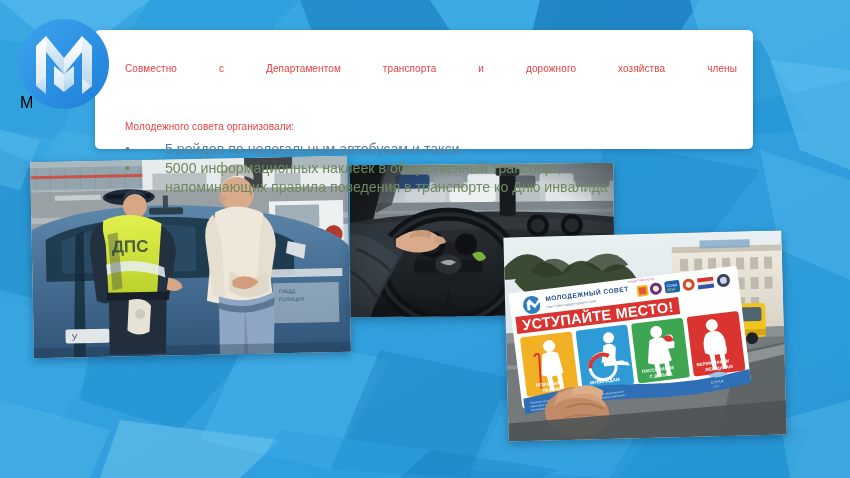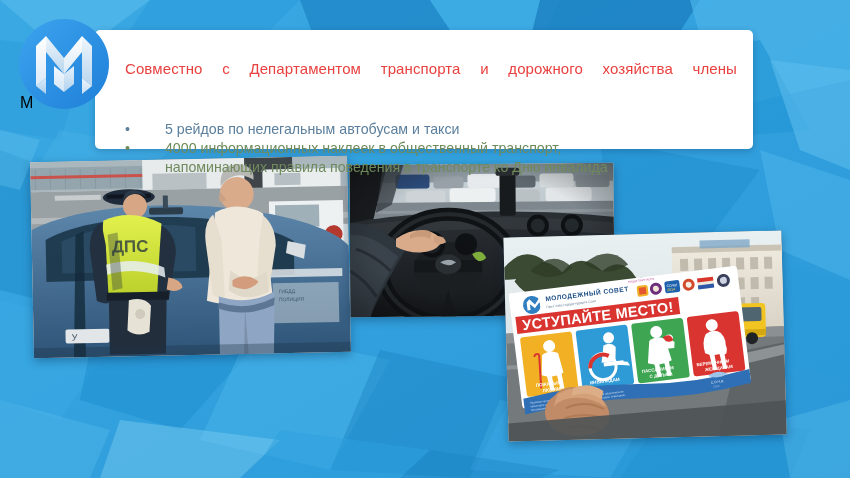--- a/index.html
+++ b/index.html
@@ -35,21 +35,21 @@
     width: 658px;
     height: 119px;
     background: #ffffff;
     border-radius: 5px;
     box-shadow: 0 2px 7px rgba(0,25,60,.22);
     padding: 9px 16px 8px 30px;
     z-index: 5;
   }
   #header-title {
     color: #e8413f;
-    font-size: 15px;
+    font-size: 10px;
     line-height: 19.5px;
     font-weight: 400;
     letter-spacing: .1px;
     margin: 0 0 3px 0;
     white-space: pre-line;
     text-align: justify;
     text-justify: inter-word;
   }
   #header-title .ln1 { display: block; text-align: justify; }
   #header-title .ln1::after { content: ""; display: inline-block; width: 100%; }
@@ -156,30 +156,31 @@
     <polygon points="430,450 560,470 540,478 400,478" fill="#1a80bf" opacity=".35"></polygon>
     <polygon points="0,130 40,140 20,190 0,185" fill="#66c2ee" opacity=".35"></polygon>
     <polygon points="180,180 280,210 230,280 160,250" fill="#2fa4e0" opacity=".3"></polygon>
     <polygon points="700,250 850,280 850,380 740,350" fill="#2b9cda" opacity=".4"></polygon>
     <polygon points="620,250 740,270 700,350 600,330" fill="#46b1e6" opacity=".3"></polygon>
   </svg>
 
   <div id="header-card">
     <div id="header-title">
       <span class="ln1">Совместно с Департаментом транспорта и дорожного хозяйства члены</span>
+      <span class="ln2">Молодежного совета организовали:</span>
     </div>
 
     <div class="bullet-row bullet-1">
       <span class="bullet-dot">•</span>
       <span class="bullet-text">5 рейдов по нелегальным автобусам и такси</span>
     </div>
 
     <div class="bullet-row bullet-2">
       <span class="bullet-dot">•</span>
-      <span class="bullet-text">4000 информационных наклеек в общественный транспорт,
+      <span class="bullet-text">5000 информационных наклеек в общественный транспорт,
 напоминающих правила поведения в транспорте ко Дню инвалида</span>
     </div>
   </div>
 
   <svg id="logo-badge" viewBox="0 0 96 96">
     <defs>
       <linearGradient id="logoCircle" x1="0" y1="0" x2="1" y2="1">
         <stop offset="0" stop-color="#3ca4ef"></stop>
         <stop offset="1" stop-color="#1f7fd8"></stop>
       </linearGradient>

